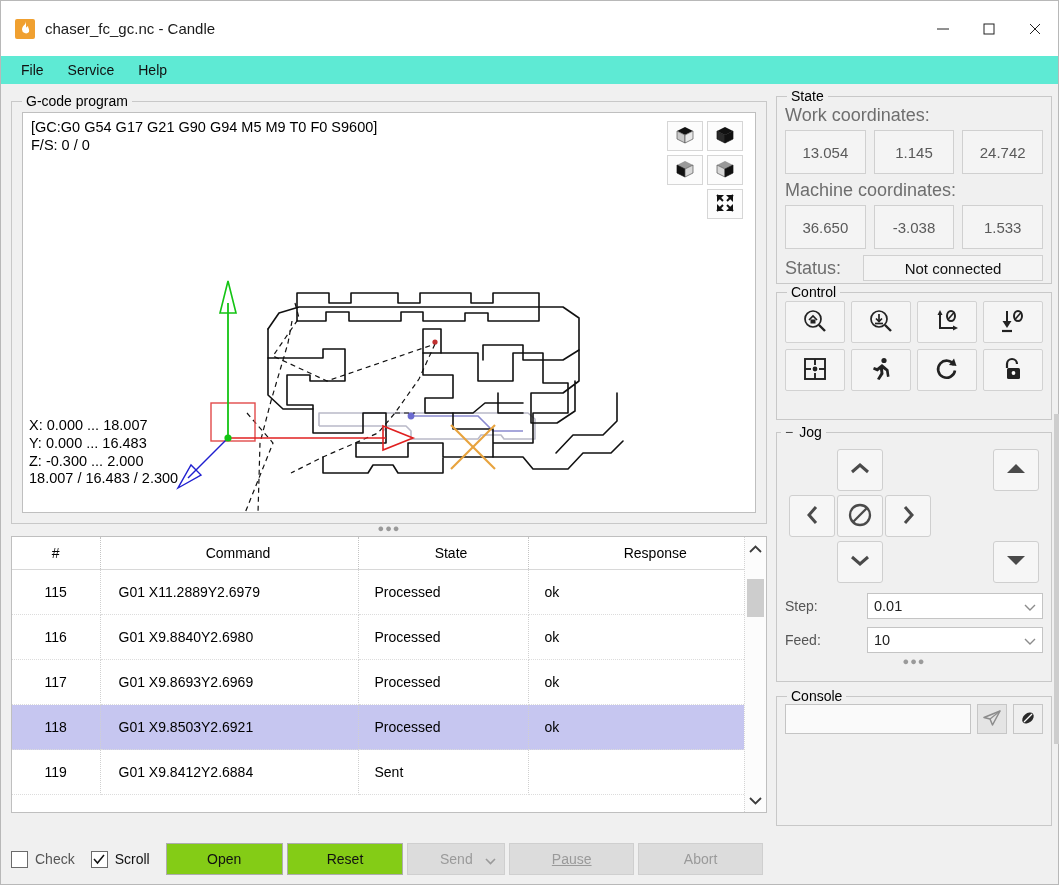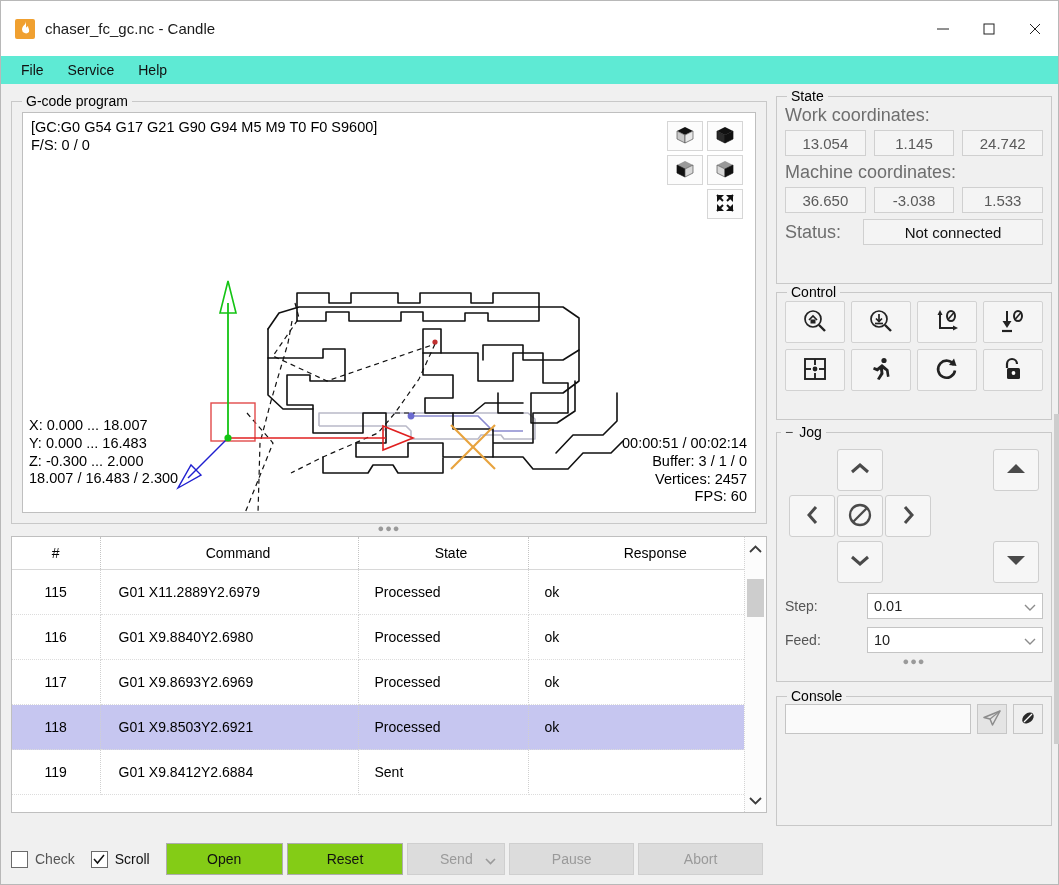--- a/index.html
+++ b/index.html
@@ -100,28 +100,28 @@
   .chk.on .lbl { color:#111; }
   .btn { height:32px; border:1px solid #adadad; background:#84cc16;
          font-size:14px; color:#111; display:flex; align-items:center;
          justify-content:center; cursor:pointer; margin-right:4px; }
   .btn.disabled { color:#9a9a9a; background:#dcdcdc; border-color:#cfcfcf;
                   cursor:default; }
   .btn.open { width:117px; }
   .btn.reset { width:117px; }
   .btn.send { width:98px; position:relative; }
   .btn.send .caret { position:absolute; right:8px; bottom:6px; }
-  .btn.pause { width:125px; }
+  .btn.pause { width:125px;text-decoration:underline; }
   .btn.abort { width:125px; }
 
   
   .state-box { position:absolute; left:0; top:12px; width:276px; height:188px; }
   .lbl-grey { color:#6e6e6e; font-size:18px; }
   .coordrow { display:flex; gap:8px; padding:0 8px; }
-  .coordfield { flex:1; height:26px; border:1px solid #d0d0d0; background:#f4f4f4;
+  .coordfield { flex:1; height:44px; border:1px solid #d0d0d0; background:#f4f4f4;
                 display:flex; align-items:center; justify-content:center;
                 font-size:15px; color:#5a5a5a; }
   .statusrow { display:flex; align-items:center; gap:22px; padding:6px 8px 0 8px; }
   .statusfield { flex:1; height:26px; border:1px solid #d0d0d0; background:#f4f4f4;
                  display:flex; align-items:center; justify-content:center;
                  font-size:15px; color:#111; }
 
   .control-box { position:absolute; left:0; top:208px; width:276px; height:128px; }
   .cgrid { display:grid; grid-template-columns:repeat(4,1fr); gap:6px;
            padding:8px 8px 0 8px; }
@@ -278,24 +278,20 @@
               <circle cx="205" cy="325" r="3.6" fill="#13c413"></circle>
             </svg>
           </div>
 
           <div class="vtext tl">[GC:G0 G54 G17 G21 G90 G94 M5 M9 T0 F0 S9600]
 F/S: 0 / 0</div>
           <div class="vtext bl">X: 0.000 ... 18.007
 Y: 0.000 ... 16.483
 Z: -0.300 ... 2.000
 18.007 / 16.483 / 2.300</div>
-          <div class="vtext br">00:00:51 / 00:02:14
-Buffer: 3 / 1 / 0
-Vertices: 2457
-FPS: 60</div>
 
           <div class="vtoolbar">
             <div class="vbtn">
               <span>
               <svg width="20" height="20" viewBox="0 0 20 20">
                     <polygon points="10,2 18,6 10,10 2,6" fill="#111"></polygon>
                     <polygon points="2,6 10,10 10,18 2,14" fill="#c9c9c9" stroke="#555" stroke-width=".7"></polygon>
                     <polygon points="18,6 10,10 10,18 18,14" fill="#e8e8e8" stroke="#555" stroke-width=".7"></polygon>
                   </svg>
               </span>

